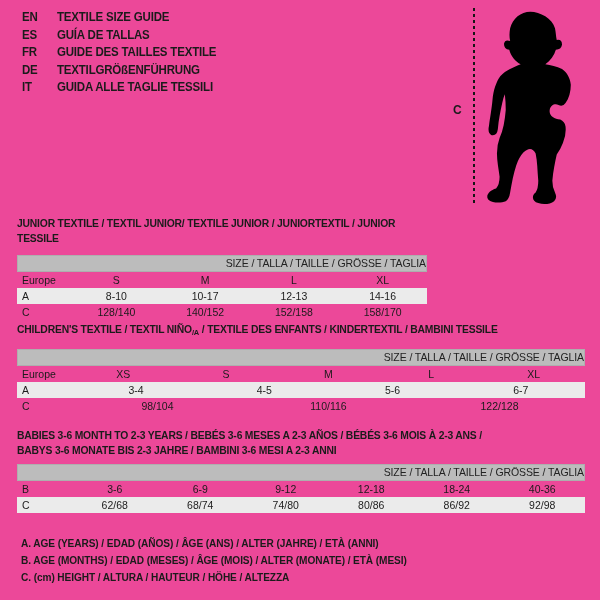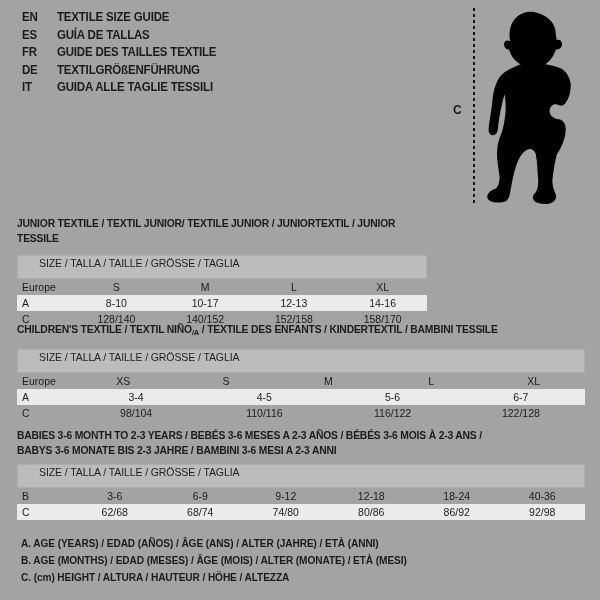--- a/index.html
+++ b/index.html
@@ -1,17 +1,17 @@
 <!DOCTYPE html>
 <html><head>
 <meta charset="utf-8">
 <style>
   html,body{margin:0;padding:0;background:#fff;}
   .canvas{
-    position:relative;width:600px;height:600px;background:#a3a3a3;
+    position:relative;width:600px;height:600px;background:#ec4899;
     font-family:"Liberation Sans",sans-serif;color:#1b1b1b;overflow:hidden;
   }
   
   .lang-block{position:absolute;left:22px;top:9px;transform:scaleX(0.92);transform-origin:top left;}
   .lang-row{display:flex;font-weight:bold;font-size:12.5px;line-height:17.5px;letter-spacing:-0.2px;white-space:nowrap;}
   .lang-code{width:38px;flex:0 0 38px;}
   
   .measure-line{
     position:absolute;left:473px;top:8px;width:2px;height:197px;
     background:repeating-linear-gradient(to bottom,#151515 0 3px,transparent 3px 6px);
@@ -22,22 +22,22 @@
   .tbl-block{position:absolute;left:17px;}
   .tbl-junior{top:216px;width:410px;}
   .tbl-children{top:322px;width:568px;}
   .tbl-babies{top:428px;width:568px;}
   .tbl-title{
     font-weight:bold;font-size:11px;line-height:15px;letter-spacing:-0.2px;
     white-space:pre-line;transform:scaleX(0.94);transform-origin:top left;width:106%;
   }
   .tbl-title .sub{font-size:8px;vertical-align:-2px;}
   .size-bar{
-    margin-top:9px;height:24px;box-sizing:border-box;border:1px solid #aeaeae;
-    font-size:10.5px;line-height:14px;padding-left:21px;color:#222;letter-spacing:-0.1px;
+    margin-top:9px;height:17px;box-sizing:border-box;border:1px solid #aeaeae;
+    font-size:10.5px;line-height:14px;padding-left:21px;color:#222;letter-spacing:-0.1px;text-align:right;
   }
   .tbl-babies .size-bar{margin-top:6px;}
   .t-row{display:flex;height:16px;line-height:16px;font-size:10.5px;}
   .t-label{flex:0 0 55px;width:55px;padding-left:5px;box-sizing:border-box;}
   .t-cell{flex:1;text-align:center;}
   
   .footnotes{position:absolute;left:21px;top:535px;transform:scaleX(0.92);transform-origin:top left;}
   .footnote-line{font-weight:bold;font-size:11px;line-height:17px;letter-spacing:-0.1px;white-space:nowrap;}
 </style>
 </head>
@@ -157,21 +157,20 @@
         <span class="t-label">A</span>
         <span class="t-cell">3-4</span>
         <span class="t-cell">4-5</span>
         <span class="t-cell">5-6</span>
         <span class="t-cell">6-7</span>
       </div>
       <div class="t-row">
         <span class="t-label">C</span>
         <span class="t-cell">98/104</span>
         <span class="t-cell">110/116</span>
-        <span class="t-cell">116/122</span>
         <span class="t-cell">122/128</span>
       </div>
     </section>
   <section class="tbl-block tbl-babies">
       <div class="tbl-title"><span>BABIES 3-6 MONTH TO 2-3 YEARS / BEBÉS 3-6 MESES A 2-3 AÑOS / BÉBÉS 3-6 MOIS À 2-3 ANS /
 BABYS 3-6 MONATE BIS 2-3 JAHRE / BAMBINI 3-6 MESI A 2-3 ANNI</span></div>
       <div class="size-bar" style="background: rgb(188, 188, 188);">SIZE / TALLA / TAILLE / GRÖSSE / TAGLIA</div>
       <div class="t-row">
         <span class="t-label">B</span>
         <span class="t-cell">3-6</span>

